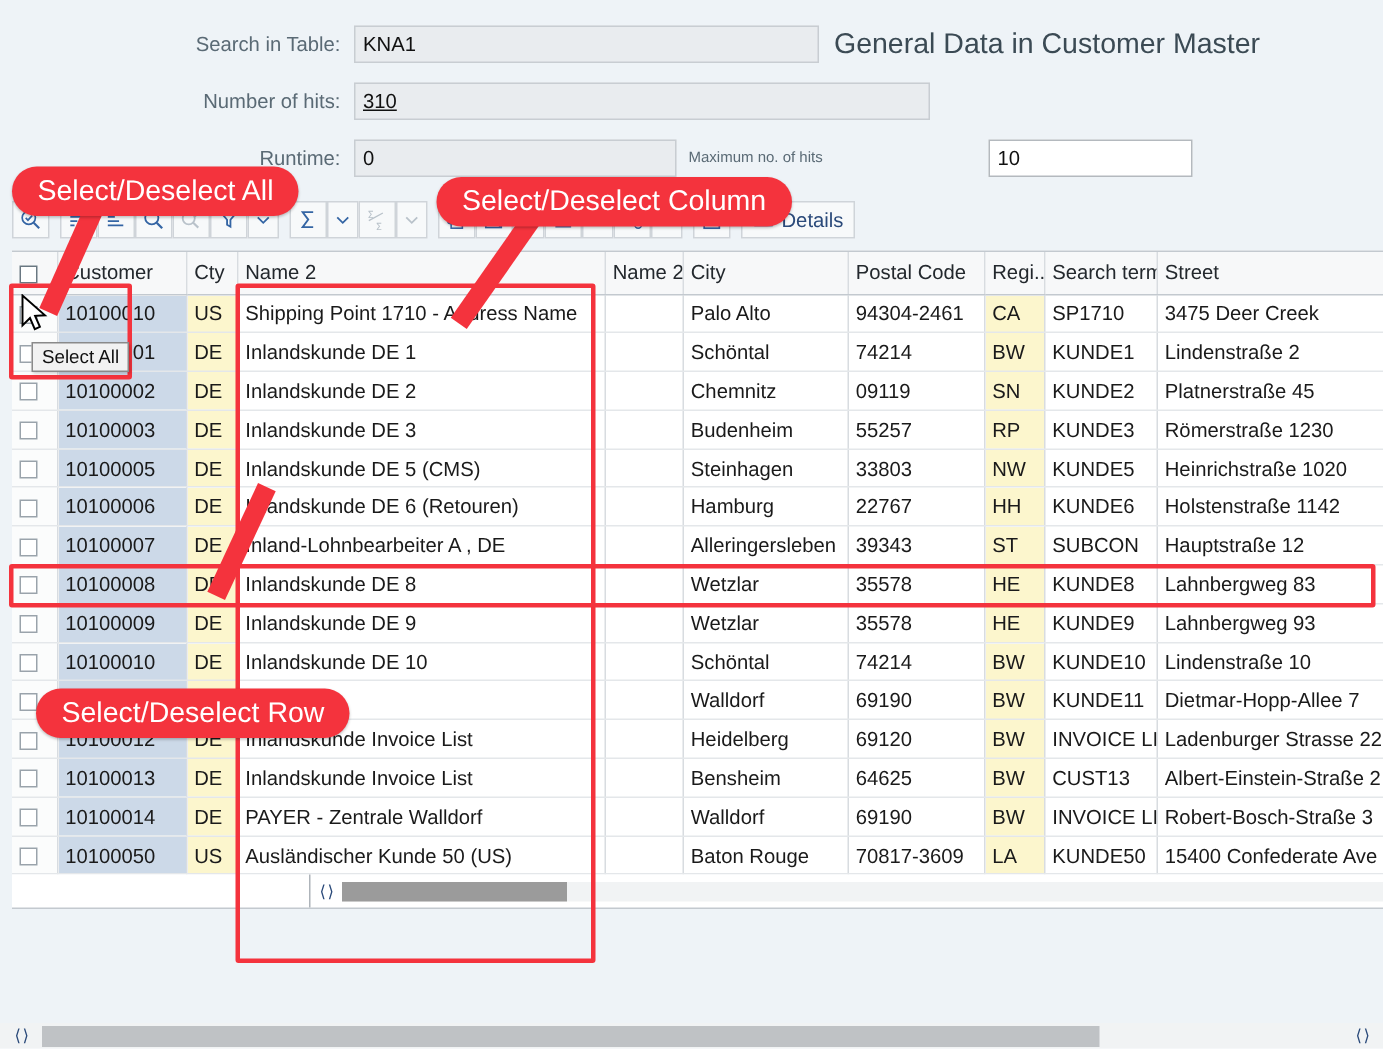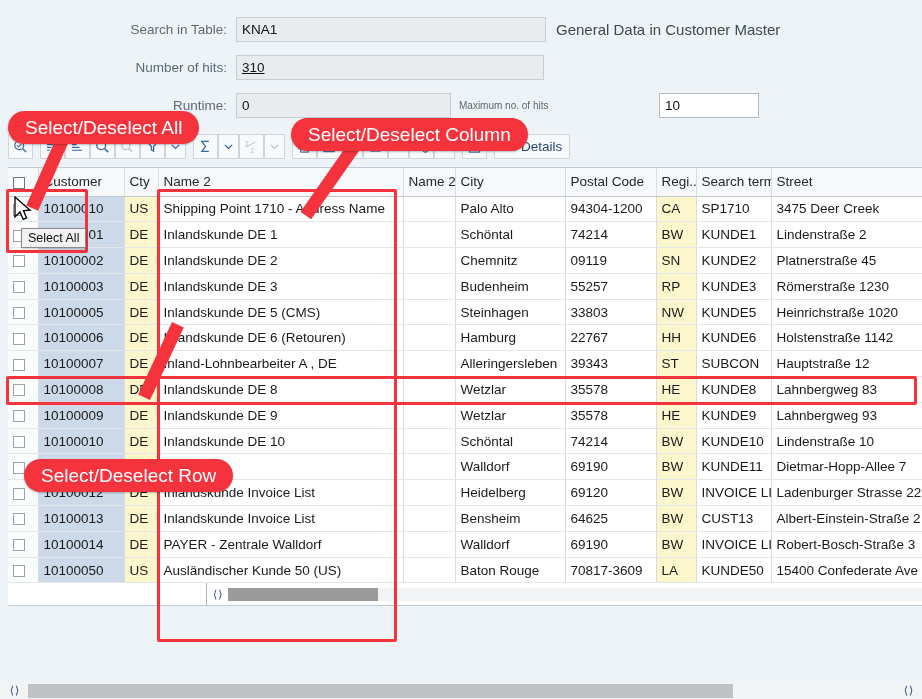--- a/index.html
+++ b/index.html
@@ -20,24 +20,24 @@
     width:227px;text-align:right;padding-right:9px;
     color:#5a6a75;font-size:13.5px;
   }
   .inp{
     border:1px solid #c8cdd2;background:#e9ecef;
     height:25px;line-height:25px;padding:0 5px;
     font-family:"Liberation Sans", sans-serif;font-size:13.5px;color:#111;
     box-sizing:border-box;
   }
   .inp-table{width:310px;}
-  .inp-hits{width:308px;text-decoration:underline;}
+  .inp-hits{width:384px;text-decoration:underline;}
   .inp-runtime{width:215px;}
-  .inp-max{width:100px;background:#fff;border:1px solid #b4b9be;}
-  .side-text{color:#3b4a54;font-size:15px;margin-left:10px;}
+  .inp-max{width:136px;background:#fff;border:1px solid #b4b9be;}
+  .side-text{color:#3b4a54;font-size:19px;margin-left:10px;}
   .max-label{color:#5a6a75;font-size:10px;margin-left:8px;width:200px;}
 
   
   .toolbar{
     display:flex;align-items:center;height:30px;
     margin:10px 0 6px 8px;gap:0px;
   }
   .tb{
     width:25px;height:25px;
     border:1px solid #cfd4d9;background:#f7f9fa;
@@ -307,21 +307,21 @@
       </tr>
     </thead>
     <tbody>
         <tr>
           <td class="c-chk"><span class="cb"></span></td>
           <td class="w-cust key">10100010</td>
           <td class="w-cty yellowc">US</td>
           <td class="w-n1">Shipping Point 1710 - Address Name</td>
           <td class="w-n2"></td>
           <td class="w-city">Palo Alto</td>
-          <td class="w-pc">94304-1200</td>
+          <td class="w-pc">94304-2461</td>
           <td class="w-reg yellowc">CA</td>
           <td class="w-st">SP1710</td>
           <td class="w-street lastcol">3475 Deer Creek</td>
         </tr>
         <tr>
           <td class="c-chk"><span class="cb"></span></td>
           <td class="w-cust key">10100001</td>
           <td class="w-cty yellowc">DE</td>
           <td class="w-n1">Inlandskunde DE 1</td>
           <td class="w-n2"></td>

